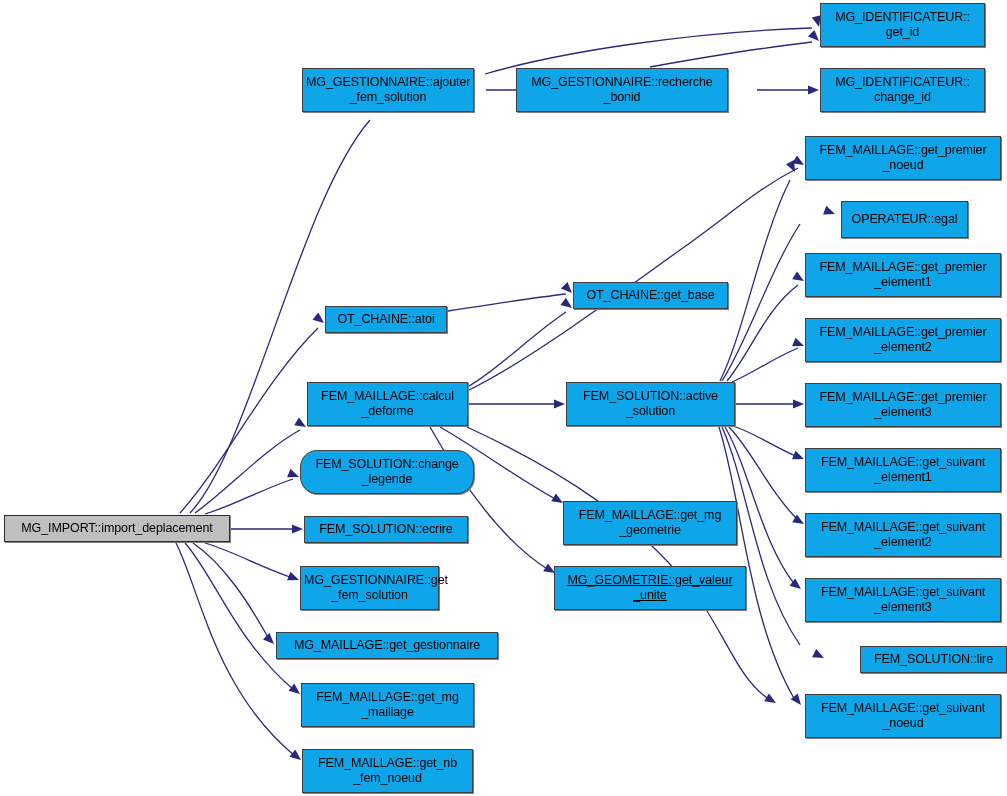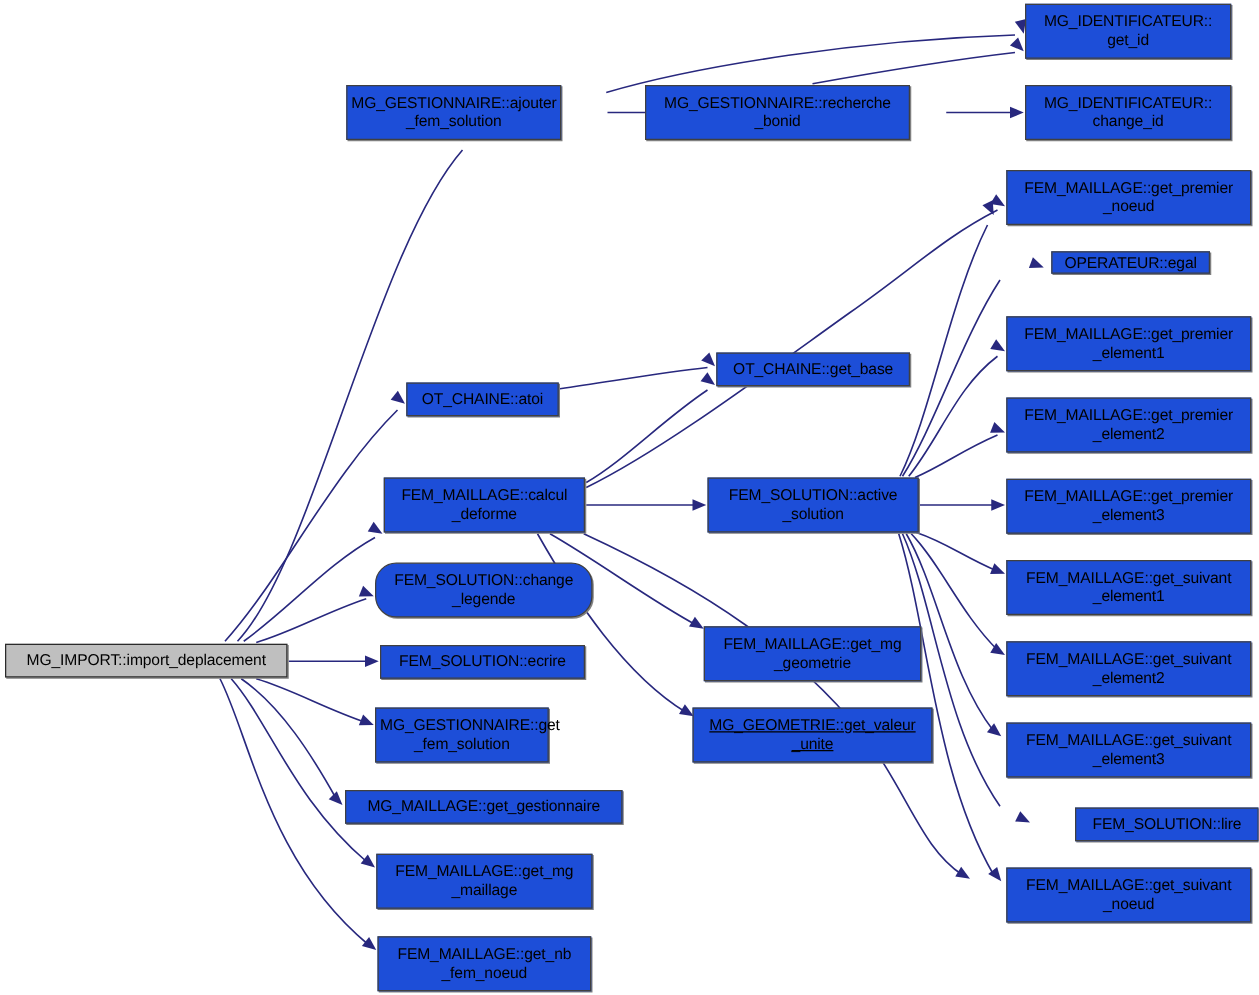--- a/index.html
+++ b/index.html
@@ -21,21 +21,21 @@
     position: absolute;
     left: 0;
     top: 0;
     width: 1007px;
     height: 796px;
   }
   .node-box {
     position: absolute;
     box-sizing: border-box;
     border: 1px solid #404040;
-    background: #1d4ed8;
+    background: #0ea5e9;
     color: #000000;
     font-size: 12.5px;
     line-height: 15px;
     text-align: center;
     display: flex;
     align-items: center;
     justify-content: center;
     white-space: pre-line;
     letter-spacing: -0.1px;
     box-shadow: 1px 1px 0 0 #808080;
@@ -172,21 +172,21 @@
         <path d="M 185,543 C 215,577 235,640 294,690" fill="none" stroke="#28287e" stroke-width="1.3"></path>
         <polygon points="300,694 288.53684587737627,690.7203510003393 294.284040314877,683.5363579534634" fill="#28287e"></polygon>
       </g>
       <g>
         <path d="M 176,543 C 200,590 215,690 295,756" fill="none" stroke="#28287e" stroke-width="1.3"></path>
         <polygon points="301,760 289.53684587737627,756.7203510003393 295.284040314877,749.5363579534634" fill="#28287e"></polygon>
       </g>
     </svg>
   <div id="node-layer">
       <div class="node-box root" style="left: 4px; top: 515px; width: 226px; height: 27px;"><span class="node-label">MG_IMPORT::import_deplacement</span></div>
-      <div class="node-box" style="left: 277px; top: 68px; width: 172px; height: 44px;"><span class="node-label">MG_GESTIONNAIRE::ajouter
+      <div class="node-box" style="left: 302px; top: 68px; width: 172px; height: 44px;"><span class="node-label">MG_GESTIONNAIRE::ajouter
 _fem_solution</span></div>
       <div class="node-box" style="left: 516px; top: 68px; width: 212px; height: 44px;"><span class="node-label">MG_GESTIONNAIRE::recherche
 _bonid</span></div>
       <div class="node-box" style="left: 820px; top: 3px; width: 165px; height: 44px;"><span class="node-label">MG_IDENTIFICATEUR::
 get_id</span></div>
       <div class="node-box" style="left: 820px; top: 68px; width: 165px; height: 44px;"><span class="node-label">MG_IDENTIFICATEUR::
 change_id</span></div>
       <div class="node-box" style="left: 325px; top: 306px; width: 122px; height: 27px;"><span class="node-label">OT_CHAINE::atoi</span></div>
       <div class="node-box" style="left: 573px; top: 282px; width: 155px; height: 27px;"><span class="node-label">OT_CHAINE::get_base</span></div>
       <div class="node-box" style="left: 307px; top: 382px; width: 161px; height: 44px;"><span class="node-label">FEM_MAILLAGE::calcul
@@ -202,21 +202,21 @@
       <div class="node-box" style="left: 301px; top: 683px; width: 173px; height: 44px;"><span class="node-label">FEM_MAILLAGE::get_mg
 _maillage</span></div>
       <div class="node-box" style="left: 302px; top: 749px; width: 171px; height: 44px;"><span class="node-label">FEM_MAILLAGE::get_nb
 _fem_noeud</span></div>
       <div class="node-box" style="left: 563px; top: 501px; width: 174px; height: 44px;"><span class="node-label">FEM_MAILLAGE::get_mg
 _geometrie</span></div>
       <div class="node-box" style="left: 554px; top: 566px; width: 192px; height: 44px; text-decoration: underline;"><span class="node-label">MG_GEOMETRIE::get_valeur
 _unite</span></div>
       <div class="node-box" style="left: 805px; top: 136px; width: 196px; height: 44px;"><span class="node-label">FEM_MAILLAGE::get_premier
 _noeud</span></div>
-      <div class="node-box" style="left: 841px; top: 201px; width: 127px; height: 18px;"><span class="node-label">OPERATEUR::egal</span></div>
+      <div class="node-box" style="left: 841px; top: 201px; width: 127px; height: 37px;"><span class="node-label">OPERATEUR::egal</span></div>
       <div class="node-box" style="left: 805px; top: 253px; width: 196px; height: 44px;"><span class="node-label">FEM_MAILLAGE::get_premier
 _element1</span></div>
       <div class="node-box" style="left: 805px; top: 318px; width: 196px; height: 44px;"><span class="node-label">FEM_MAILLAGE::get_premier
 _element2</span></div>
       <div class="node-box" style="left: 805px; top: 383px; width: 196px; height: 44px;"><span class="node-label">FEM_MAILLAGE::get_premier
 _element3</span></div>
       <div class="node-box" style="left: 805px; top: 448px; width: 196px; height: 44px;"><span class="node-label">FEM_MAILLAGE::get_suivant
 _element1</span></div>
       <div class="node-box" style="left: 805px; top: 513px; width: 196px; height: 44px;"><span class="node-label">FEM_MAILLAGE::get_suivant
 _element2</span></div>

